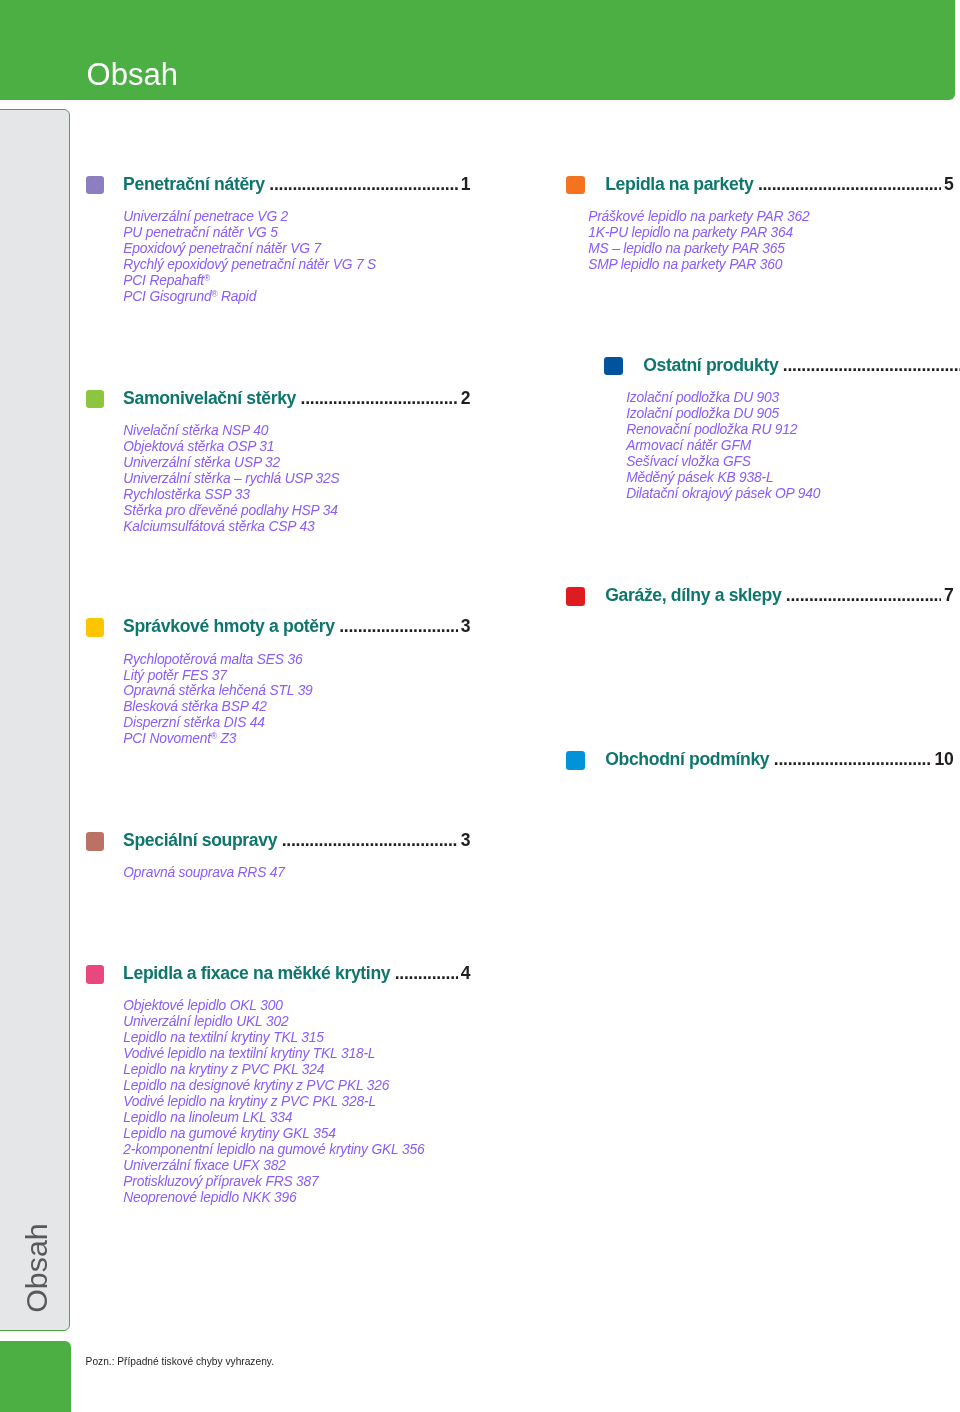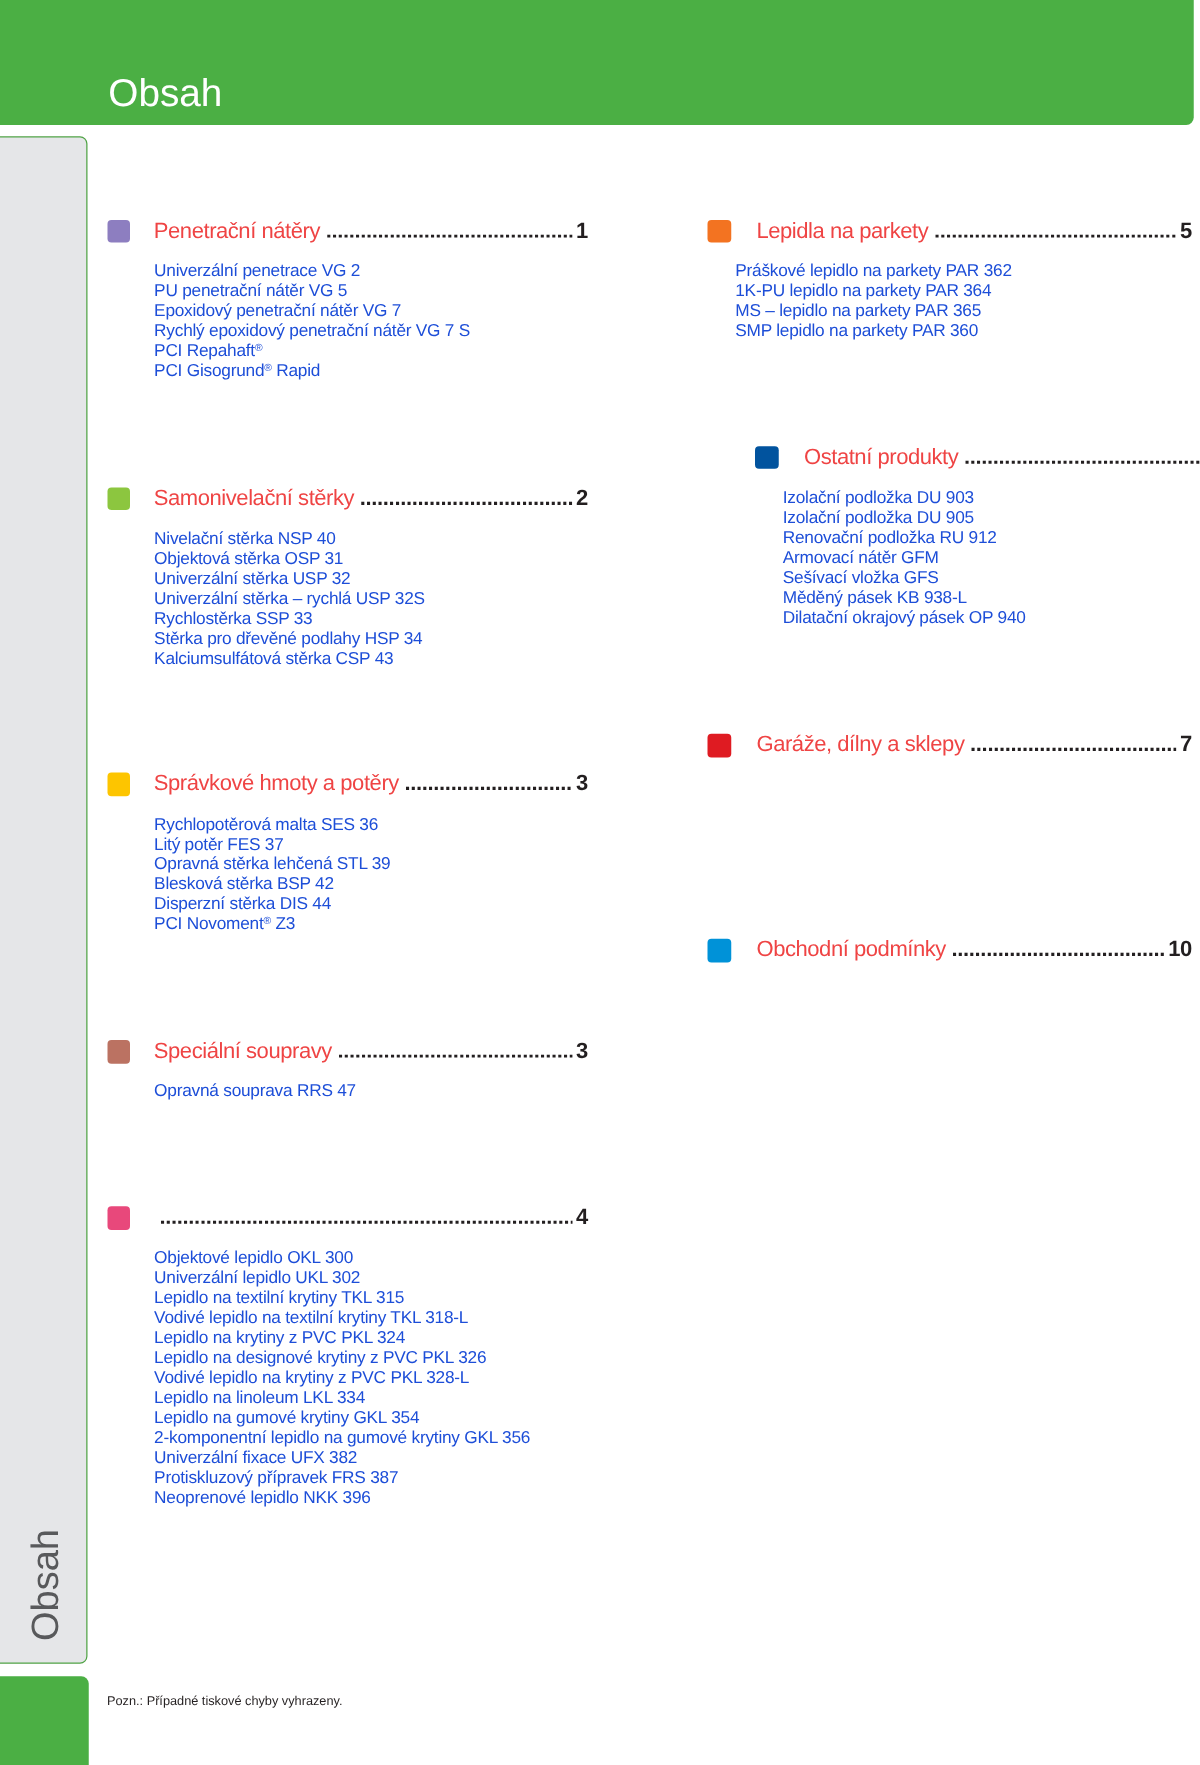--- a/index.html
+++ b/index.html
@@ -28,29 +28,29 @@
             color:#231f20;}
 
   
   .sec{position:absolute;}
   .sec-head{position:relative;height:20px;}
   .swatch{position:absolute;left:0;top:0;width:18.6px;height:18.6px;border-radius:3.2px;}
   .head-row{position:absolute;left:37.2px;top:-3px;right:0;display:flex;align-items:baseline;
             white-space:nowrap;}
   .sec.col-right .head-row{left:39px;justify-content:space-between;}
   .sec.col-right .sec-items{left:22px;}
-  .head-title{font-size:17.6px;font-weight:normal;color:#ef4444;letter-spacing:-0.35px;}
+  .head-title{font-size:17.6px;font-weight:bold;color:#0f766e;letter-spacing:-0.35px;}
   .leader{flex:1 1 auto;overflow:hidden;margin:0 2.6px 0 4.5px;position:relative;height:17px;}
   .leader i{position:absolute;left:0;top:3px;width:100%;white-space:nowrap;
             font-size:17.6px;font-weight:bold;letter-spacing:-0.27px;color:#231f20;
             font-style:normal;line-height:17px;}
   .head-page{font-size:17.6px;font-weight:bold;color:#231f20;text-align:right;letter-spacing:-0.35px;}
   .sec-items{position:absolute;left:37.4px;top:33.2px;}
-  .sec-items div{font-size:13.8px;line-height:15.95px;color:#1d4ed8;white-space:nowrap;
-                 letter-spacing:-0.18px;}
+  .sec-items div{font-size:13.8px;line-height:15.95px;color:#8b5cf6;white-space:nowrap;
+                 letter-spacing:-0.18px;font-style:italic;}
   sup{font-size:0.60em;vertical-align:0.48em;line-height:0;}
 </style>
 </head>
 <body>
 
 <div class="page">
 
   <div class="banner">
     <div class="banner-title">Obsah</div>
   </div>
@@ -200,20 +200,21 @@
           </div>
         </div>
         <div class="sec-items">
           <div>Opravná souprava RRS 47</div>
         </div>
       </div>
       <div class="sec col-left" style="left: 85.9px; top: 965px; width: 384.4px;">
         <div class="sec-head">
           <div class="swatch" style="background: rgb(232, 72, 123);"></div>
           <div class="head-row">
+            <span class="head-title">Lepidla a fixace na měkké krytiny</span>
             <span class="leader">
               <i>........................................................................................................................</i>
             </span>
             <span class="head-page">4</span>
           </div>
         </div>
         <div class="sec-items">
           <div>Objektové lepidlo OKL 300</div>
           <div>Univerzální lepidlo UKL 302</div>
           <div>Lepidlo na textilní krytiny TKL 315</div>

